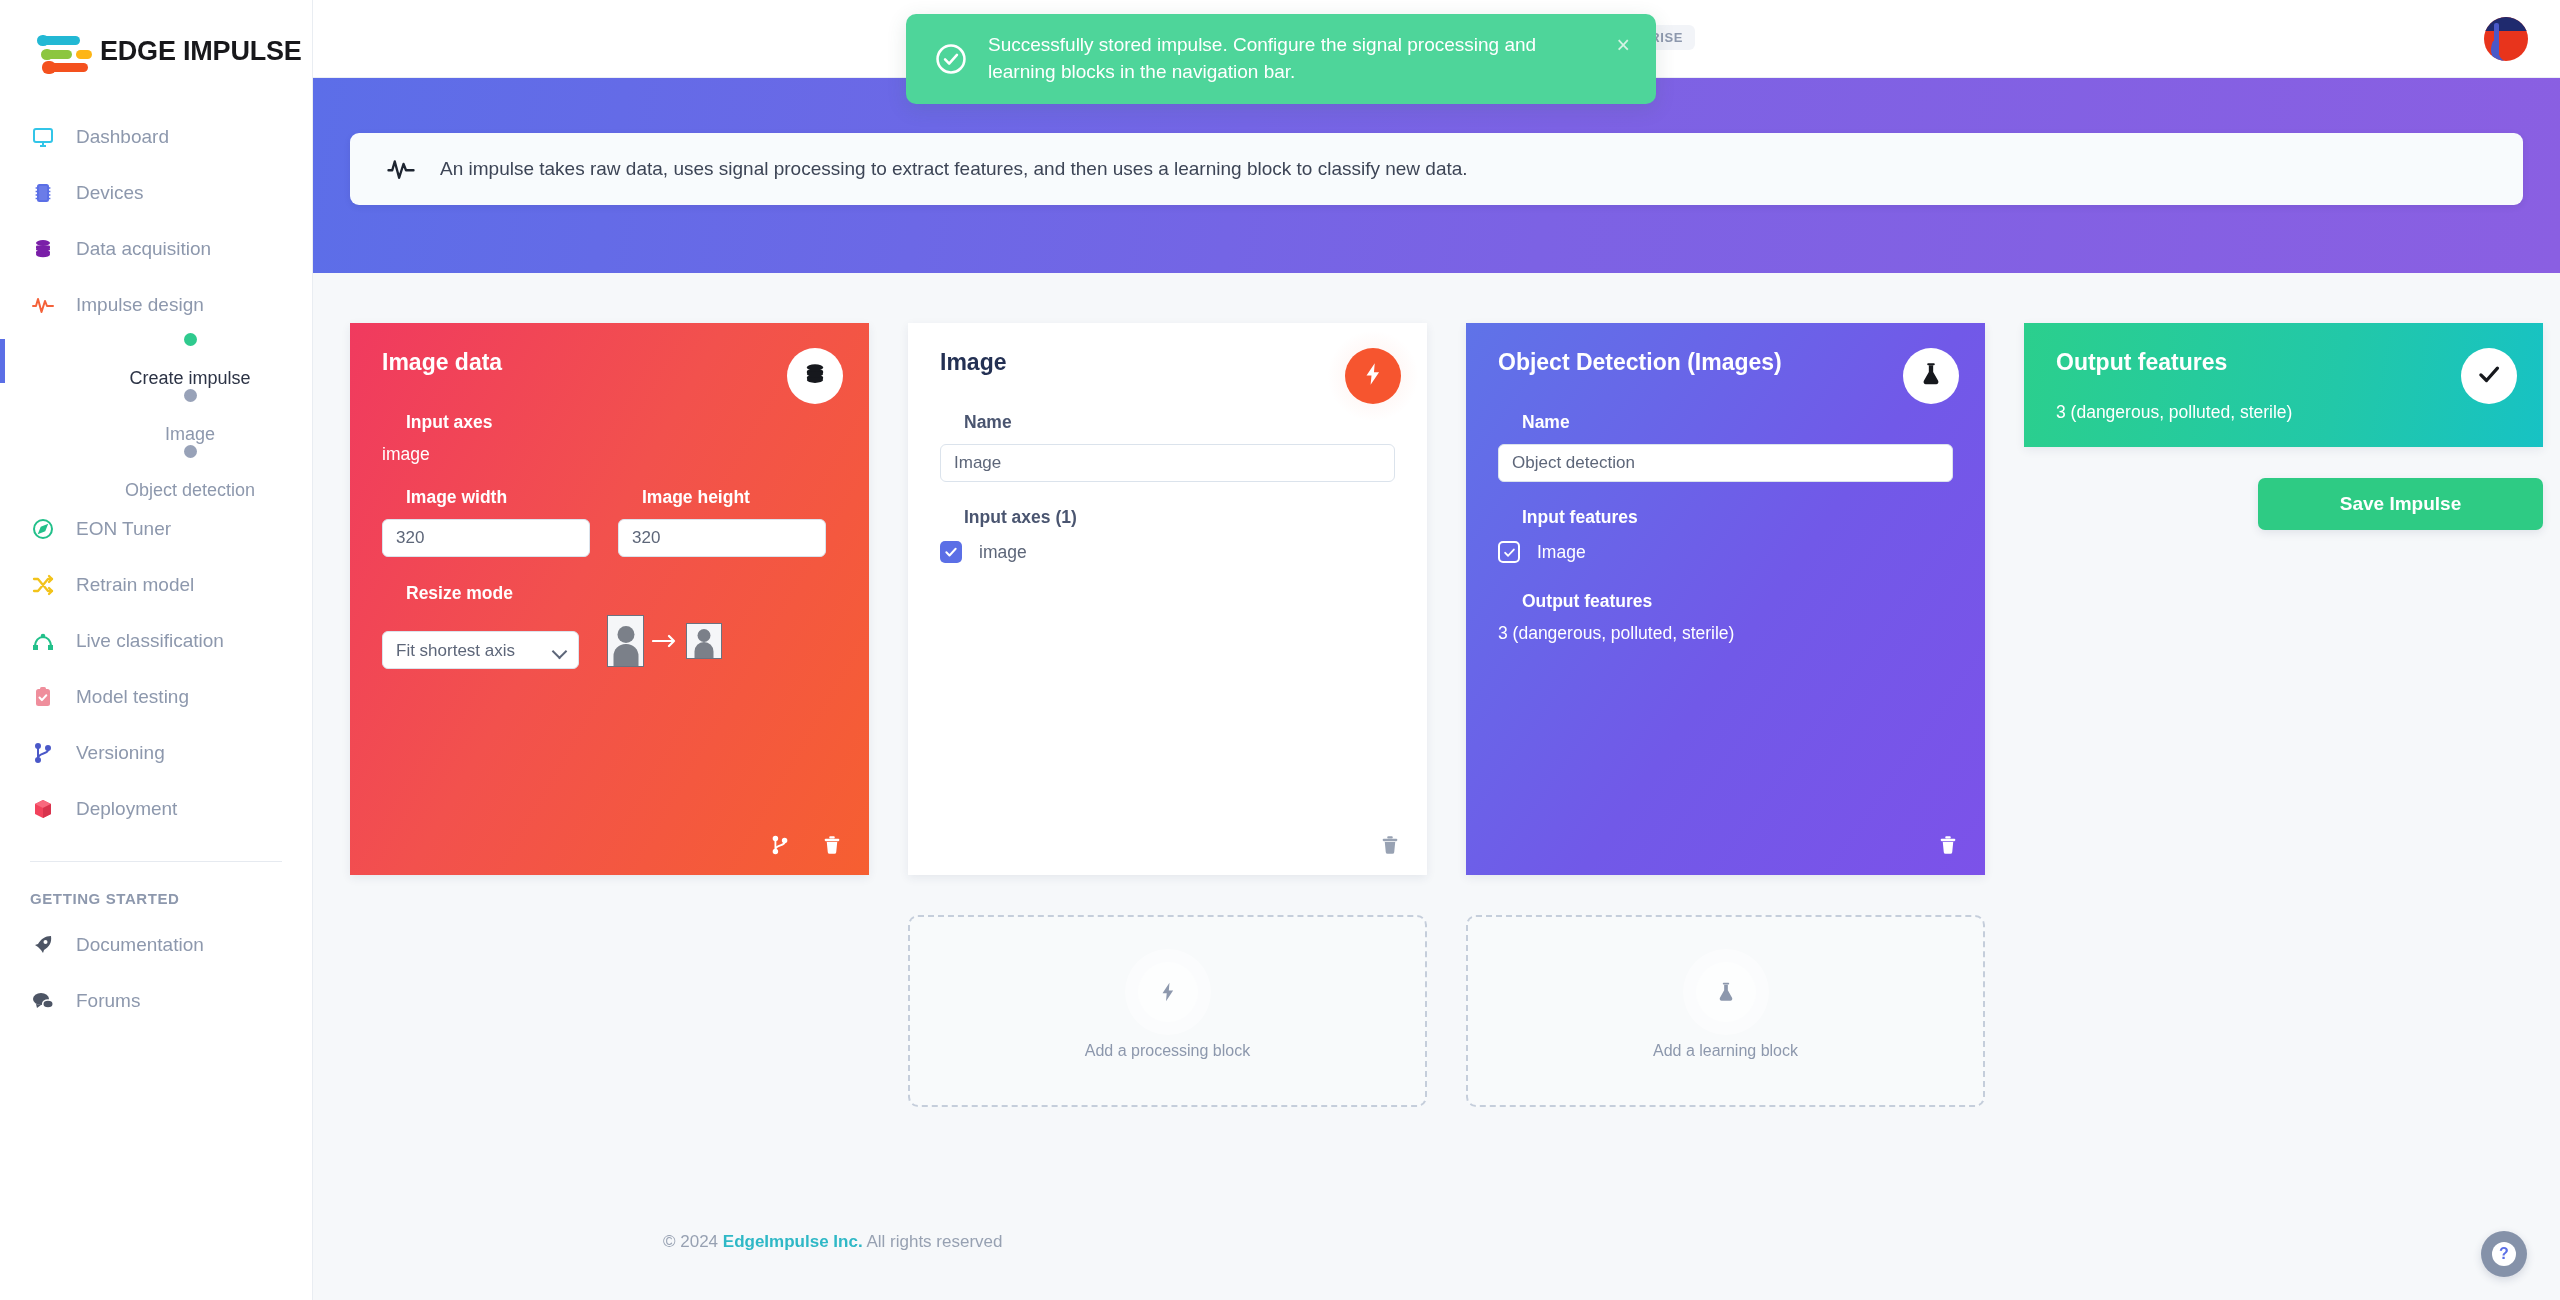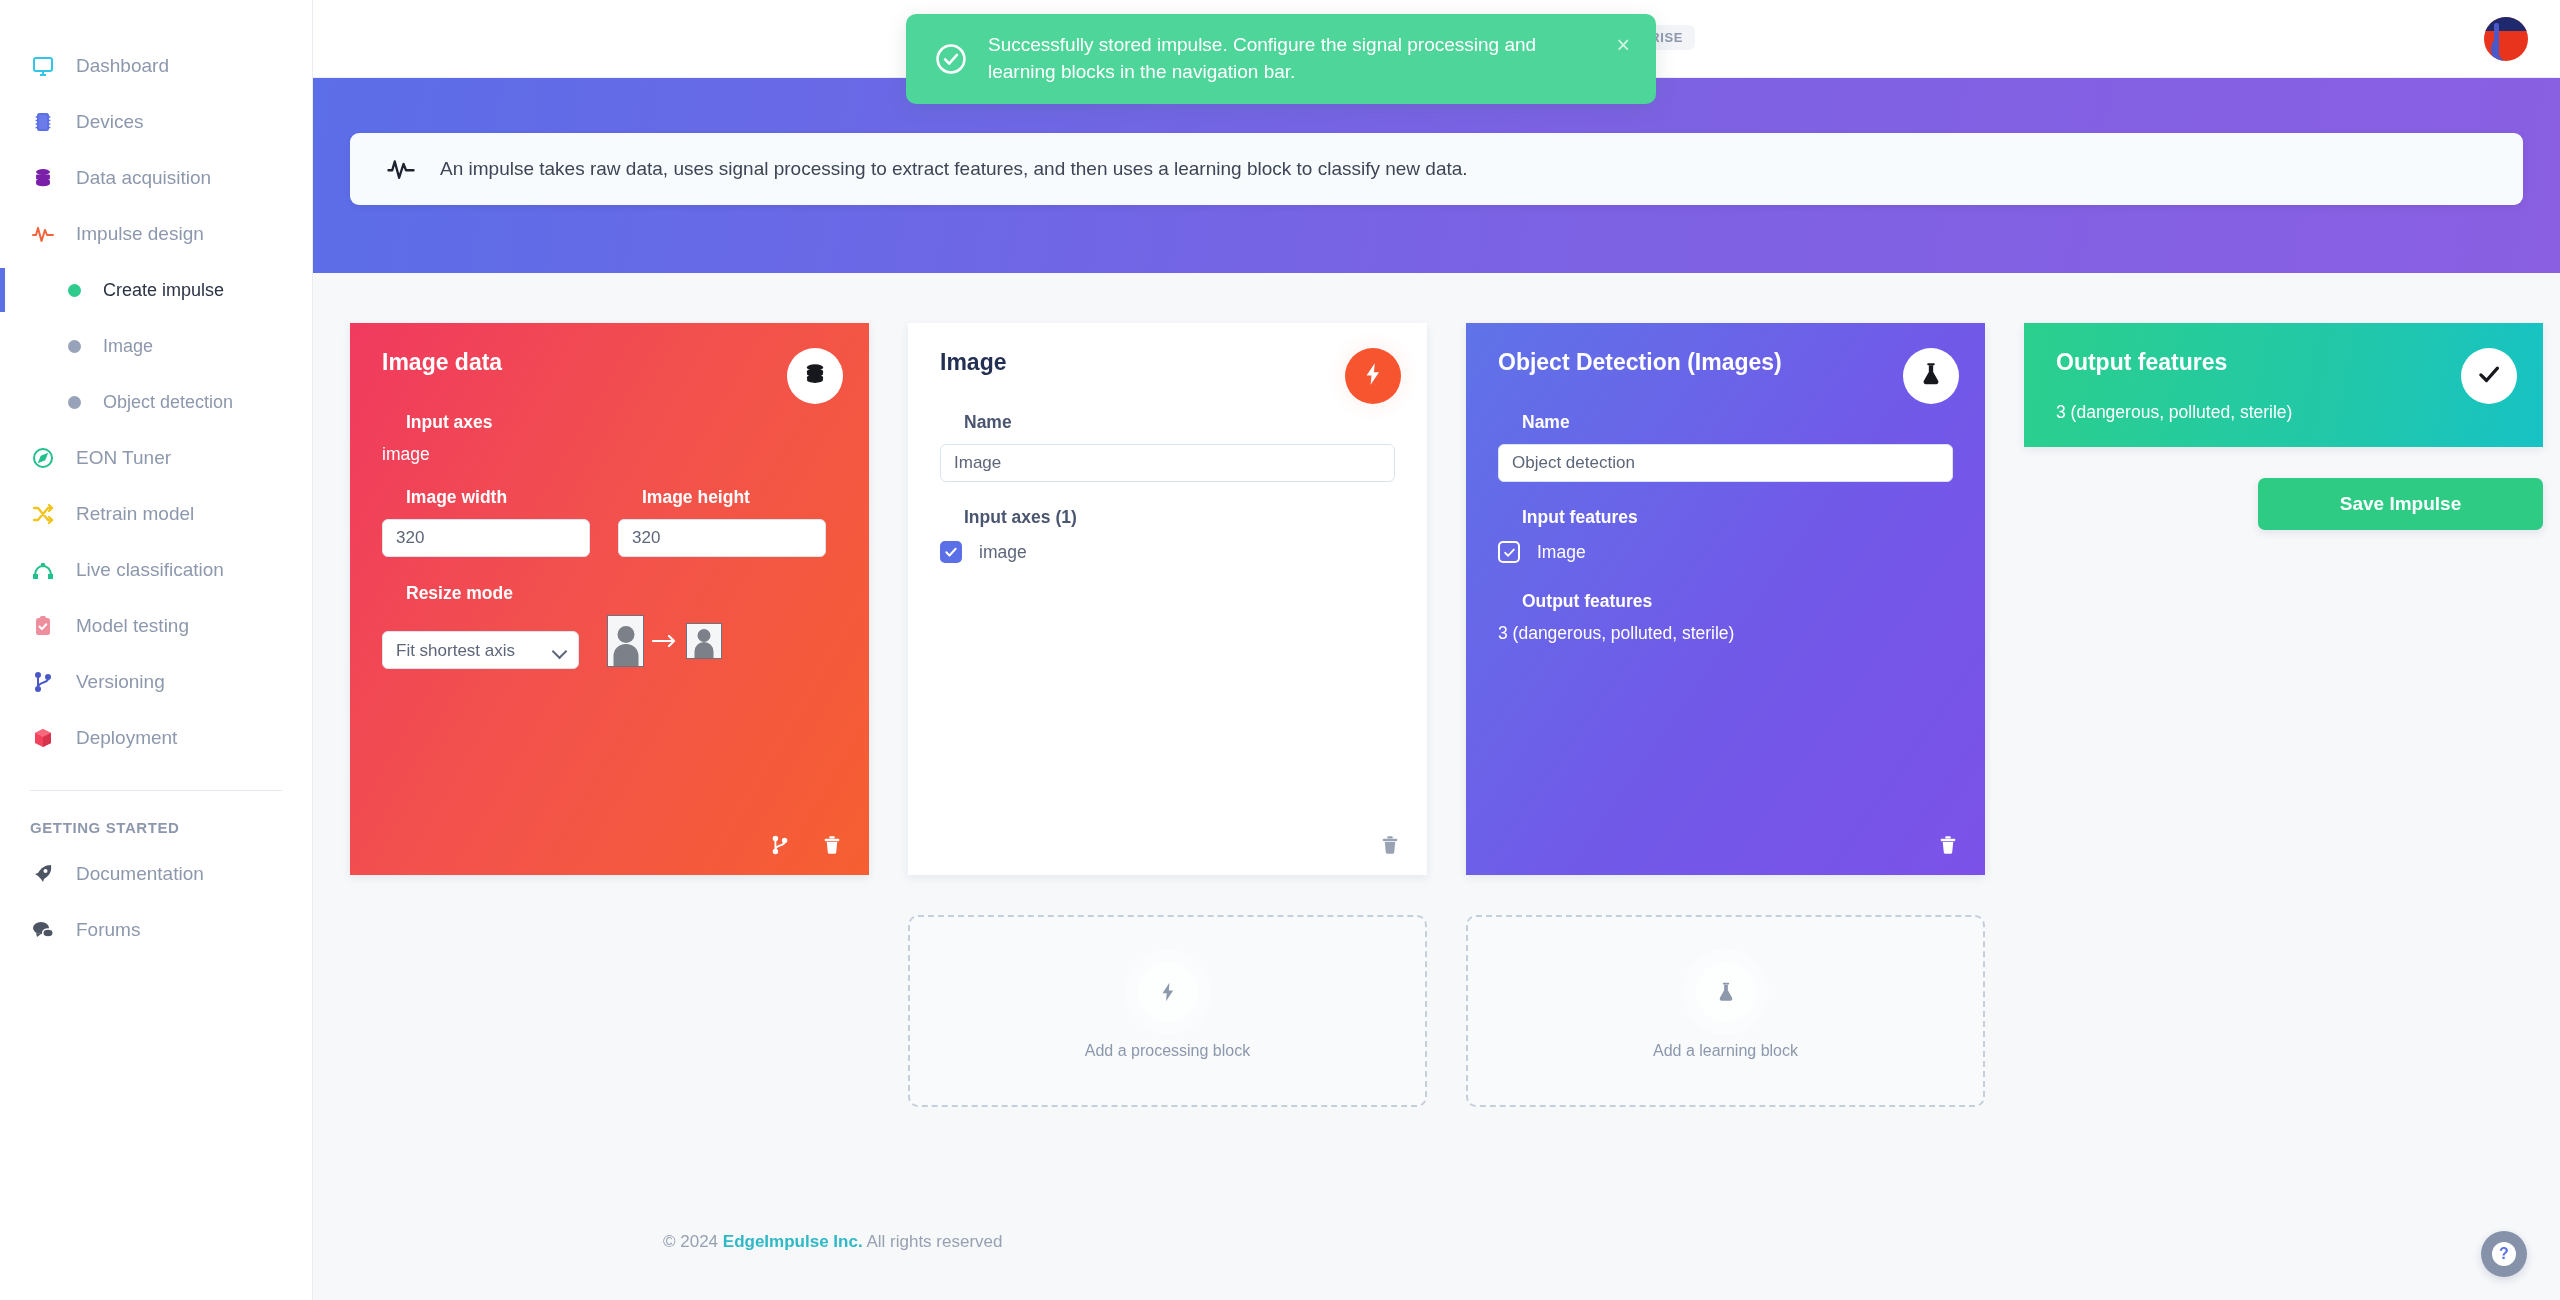--- a/index.html
+++ b/index.html
@@ -34,21 +34,21 @@
     height: 56px; padding-left: 30px; position: relative;
     color: #8f9bb3; font-size: 19px; cursor: pointer;
   }
   .nav-item .nav-label { color:#8d98ad; }
   .nav-icon { width: 26px; height: 26px; flex: 0 0 auto; display:flex; align-items:center; justify-content:center;}
   .nav-icon svg { display:block; }
 
   .sub-item {
     display: flex; align-items: center; gap: 22px;
     height: 56px; padding-left: 68px; position: relative;
-    font-size: 18px; color: #8d98ad; cursor: pointer;
+    font-size: 18px; color: #8d98ad; cursor: pointer; flex-direction: column;
   }
   .sub-item .dot { width: 13px; height: 13px; border-radius: 50%; background: #98a2b8; flex:0 0 auto;}
   .sub-item.active { color: #2c3345; font-weight: 400; }
   .sub-item.active .dot { background: #2fca8e; }
   .sub-item.active::before {
     content:""; position:absolute; left:0; top:6px; bottom:6px; width:5px; background:#5b6fe6;
   }
   .divider { height:1px; background:#e6eaf0; margin: 24px 30px 0 30px; }
   .section-head {
     font-size: 15px; font-weight: 700; letter-spacing: 0.6px;
@@ -228,20 +228,32 @@
     cursor:pointer; box-shadow: 0 3px 9px rgba(40,50,90,.16);
   }
   #help .hq { width: 24px; height: 24px; border-radius:50%; background:#fff; display:flex;
               align-items:center; justify-content:center; color:#5b6fe6; font-size:16px; font-weight:700; }
 </style>
 </head>
 <body>
 
 <div id="sidebar">
 
+  <div class="logo-wrap">
+    <span class="logo-mark">
+      <i class="lm1"></i>
+        <i class="lm2"></i>
+        <i class="lm3"></i>
+        <i class="lm4"></i>
+      <i class="lm5"></i>
+        <i class="lm6"></i>
+        <i class="lm7"></i>
+    </span>
+    <span class="logo-text">EDGE IMPULSE</span>
+  </div>
 
   <div class="nav">
 
     <div class="nav-item">
       <span class="nav-icon">
         <svg width="24" height="24" viewBox="0 0 24 24" fill="none" stroke="#32c5e8" stroke-width="2">
           <rect x="3" y="4" width="18" height="13" rx="2"></rect>
             <path d="M9 21h6M12 17v4"></path>
         </svg>
       </span>

